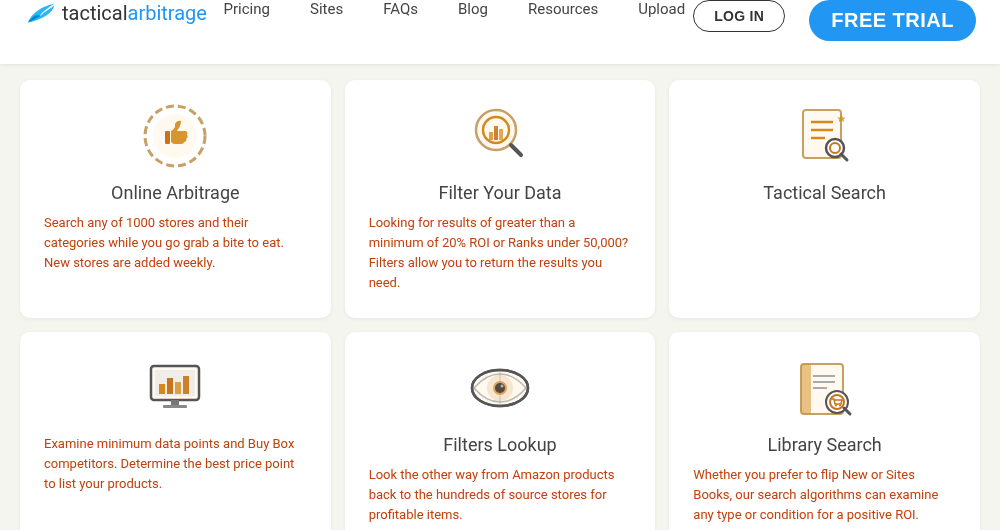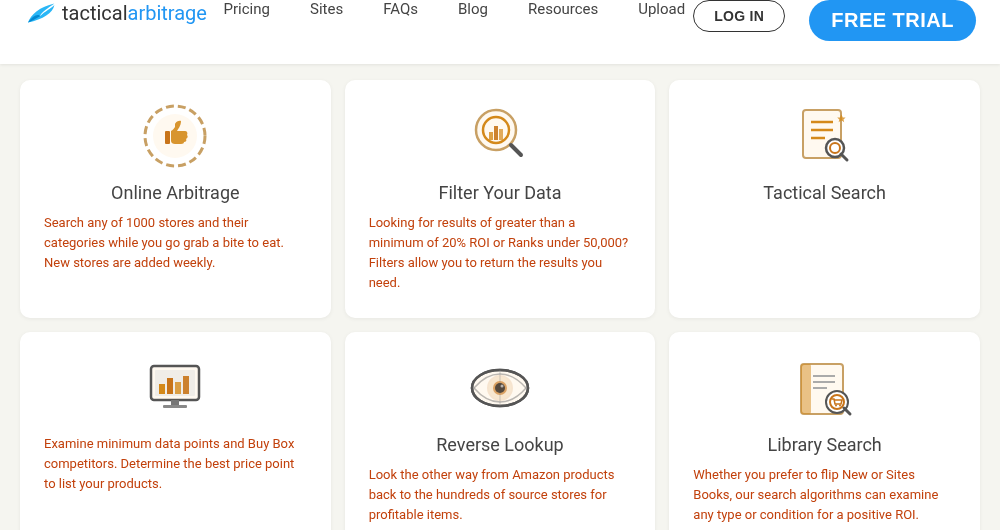--- a/index.html
+++ b/index.html
@@ -238,21 +238,21 @@
 
           <ellipse cx="34" cy="34" rx="28" ry="18" fill="none" stroke="#555" stroke-width="2.5"></ellipse>
           <path d="M8 34 Q20 20, 34 20 Q48 20, 60 34" fill="none" stroke="#555" stroke-width="1.5" opacity="0.4"></path>
           <path d="M8 34 Q20 48, 34 48 Q48 48, 60 34" fill="none" stroke="#555" stroke-width="1.5" opacity="0.4"></path>
           <line x1="34" y1="16" x2="34" y2="52" stroke="#888" stroke-width="1" opacity="0.4"></line>
 
           <circle cx="34" cy="34" r="5" fill="#333" opacity="0.8"></circle>
           <circle cx="36" cy="32" r="1.5" fill="#fff" opacity="0.6"></circle>
         </svg>
       </div>
-      <div class="card-title">Reverse Lookup</div>
+      <div class="card-title">Filters Lookup</div>
       <div class="card-desc">Look the other way from Amazon products back to the hundreds of source stores for profitable items.</div>
     </div>
 
     <div class="card">
       <div class="card-icon">
         <svg viewBox="0 0 68 68" xmlns="http://www.w3.org/2000/svg">
 
           <rect x="10" y="10" width="42" height="50" rx="3" fill="#fff9f0" stroke="#c8a064" stroke-width="2"></rect>
           <rect x="10" y="10" width="10" height="50" rx="2" fill="#d4891a" opacity="0.5"></rect>
           <line x1="22" y1="22" x2="44" y2="22" stroke="#aaa" stroke-width="2"></line>

